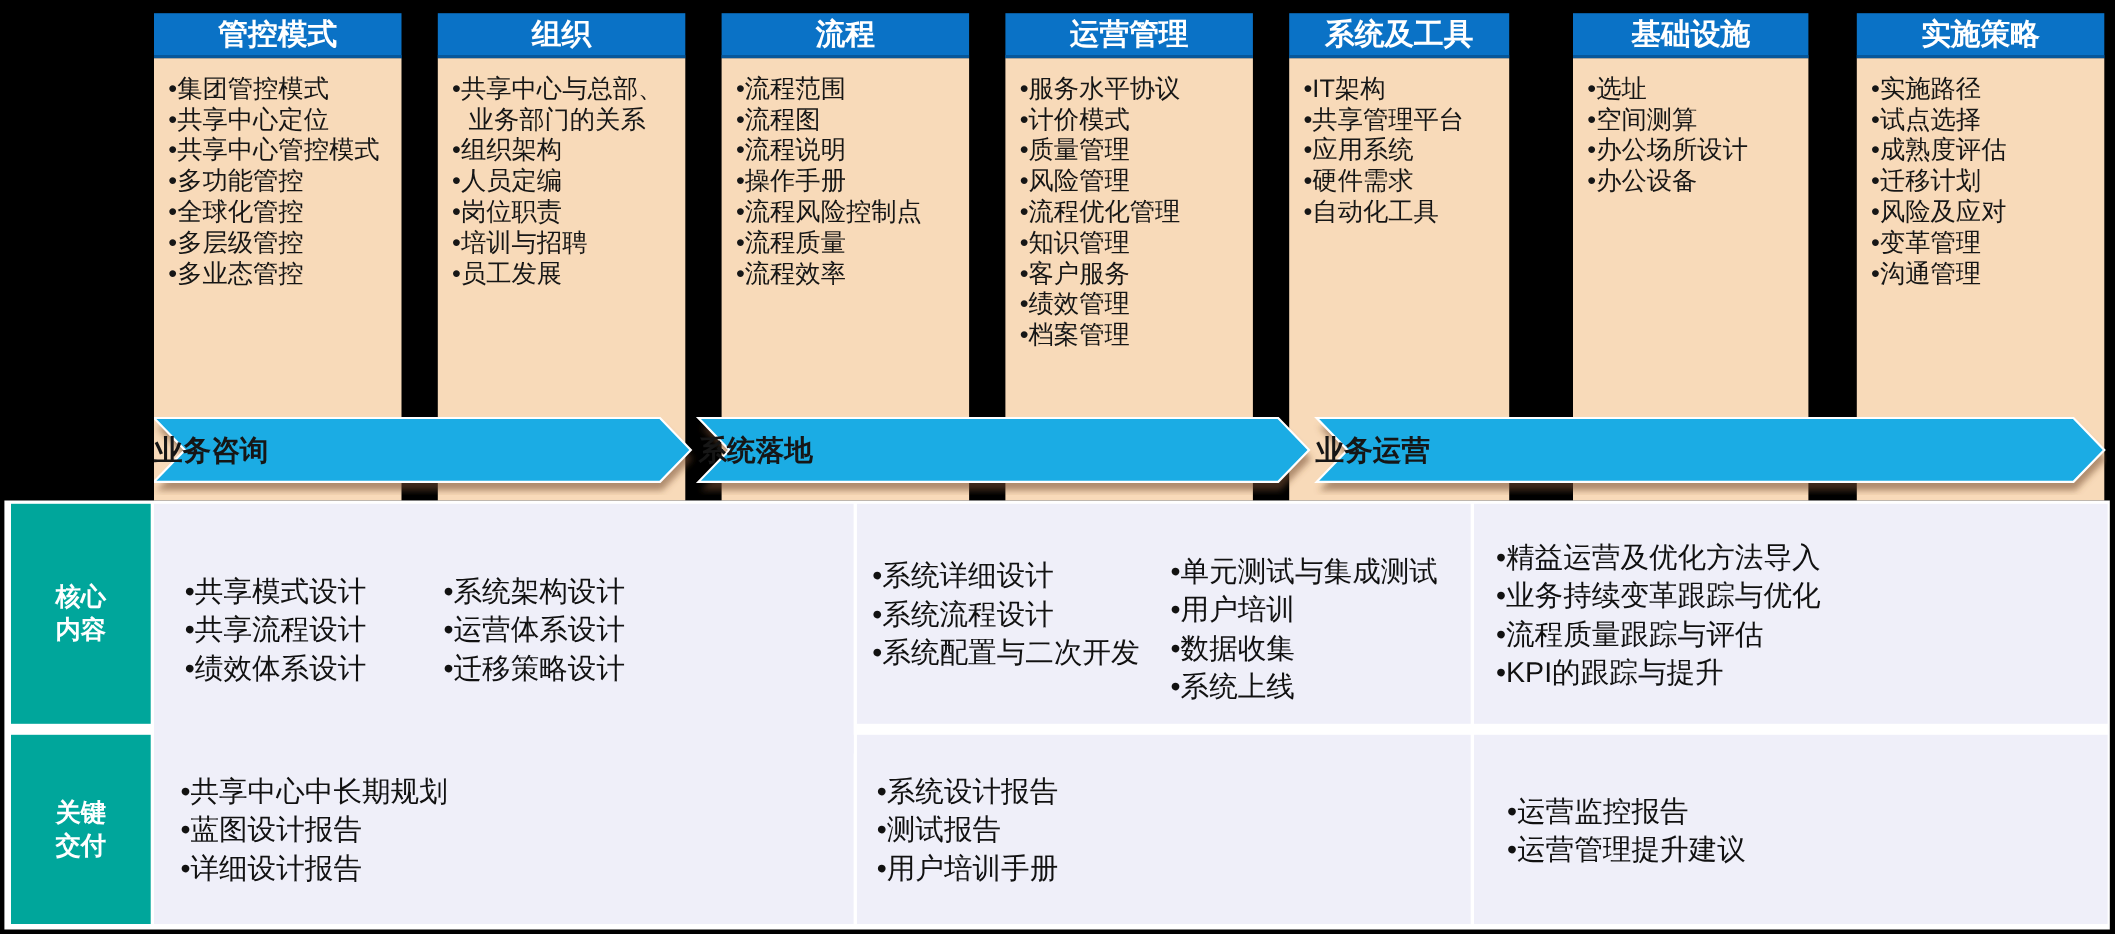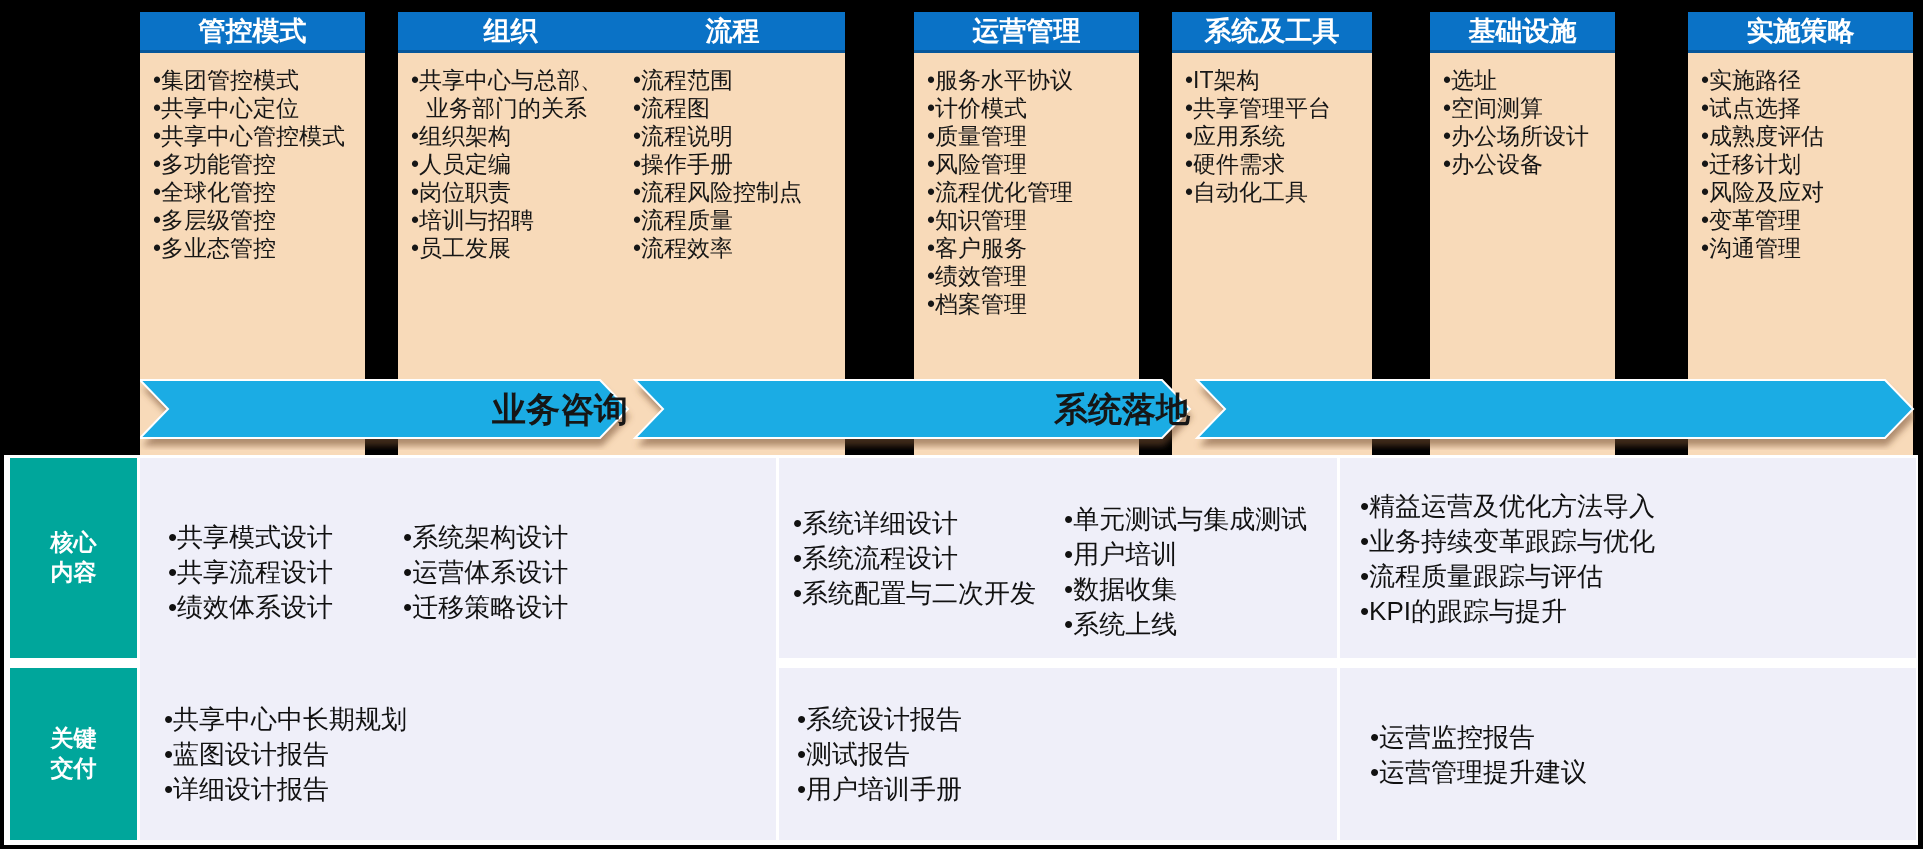--- a/index.html
+++ b/index.html
@@ -6,22 +6,22 @@
   .stage{position:relative;width:1923px;height:849px;background:#000;overflow:hidden;
          font-family:"Liberation Sans","DejaVu Sans",sans-serif;}
   
   .pillar-column{position:absolute;top:12px;height:443px;width:225px;display:flex;flex-direction:column;}
   .pillar-header{flex:none;height:38px;line-height:38px;text-align:center;color:#fff;
                  font-size:27px;font-weight:bold;background:#0A72C6;border-bottom:3px solid #07579A;}
   .pillar-body{flex:1;background:#F8DAB9;padding:13px 8px 0 13px;}
   .pillar-item{font-size:23px;line-height:28px;color:#161616;padding-left:15px;text-indent:-15px;}
   
   .phase-arrows{position:absolute;left:140px;top:376px;width:1775px;height:74px;}
-  .phase-label{position:absolute;top:380px;height:50px;line-height:58px;text-align:right;
-               font-size:34px;font-weight:bold;color:#161616;pointer-events:none;}
+  .phase-label{position:absolute;top:380px;height:50px;line-height:58px;text-align:left;
+               font-size:26px;font-weight:bold;color:#161616;pointer-events:none;}
   
   .panel-backing{position:absolute;left:4px;top:455px;width:1914px;height:390px;background:#fff;}
   .row-label{position:absolute;left:10px;width:127px;background:#00A69B;color:#fff;
              display:flex;align-items:center;justify-content:center;text-align:left;
              font-size:23px;font-weight:bold;line-height:1.3;white-space:pre-line;}
   .summary-cell{position:absolute;background:#EFEFF9;display:flex;align-items:center;}
   .bullet-list{flex:none;}
   .bullet-item{font-size:26px;line-height:34px;margin:1px 0;color:#111;
                padding-left:16px;text-indent:-16px;white-space:nowrap;}
 </style>
@@ -46,21 +46,21 @@
         <div class="pillar-header">组织</div>
         <div class="pillar-body">
           <div class="pillar-item">•共享中心与总部、业务部门的关系</div>
           <div class="pillar-item">•组织架构</div>
           <div class="pillar-item">•人员定编</div>
           <div class="pillar-item">•岗位职责</div>
           <div class="pillar-item">•培训与招聘</div>
           <div class="pillar-item">•员工发展</div>
         </div>
       </div>
-      <div class="pillar-column" style="left: 620px; width: 225px; border-radius: 24px;">
+      <div class="pillar-column" style="left: 656px; width: 225px; border-radius: 24px;">
         <div class="pillar-header">流程</div>
         <div class="pillar-body">
           <div class="pillar-item">•流程范围</div>
           <div class="pillar-item">•流程图</div>
           <div class="pillar-item">•流程说明</div>
           <div class="pillar-item">•操作手册</div>
           <div class="pillar-item">•流程风险控制点</div>
           <div class="pillar-item">•流程质量</div>
           <div class="pillar-item">•流程效率</div>
         </div>
@@ -82,21 +82,21 @@
       <div class="pillar-column" style="left: 1172px; width: 200px;">
         <div class="pillar-header">系统及工具</div>
         <div class="pillar-body">
           <div class="pillar-item">•IT架构</div>
           <div class="pillar-item">•共享管理平台</div>
           <div class="pillar-item">•应用系统</div>
           <div class="pillar-item">•硬件需求</div>
           <div class="pillar-item">•自动化工具</div>
         </div>
       </div>
-      <div class="pillar-column" style="left: 1430px; width: 185px;">
+      <div class="pillar-column" style="left: 1430px; width: 214px;">
         <div class="pillar-header">基础设施</div>
         <div class="pillar-body">
           <div class="pillar-item">•选址</div>
           <div class="pillar-item">•空间测算</div>
           <div class="pillar-item">•办公场所设计</div>
           <div class="pillar-item">•办公设备</div>
         </div>
       </div>
       <div class="pillar-column" style="left: 1688px; width: 225px;">
         <div class="pillar-header">实施策略</div>
@@ -120,20 +120,21 @@
       </defs>
       <polygon points="0,4 460,4 488,33 460,62 0,62 28,33" transform="translate(2,8)" fill="rgba(115,75,45,0.55)" filter="url(#soft)"></polygon>
       <polygon points="0,4 460,4 488,33 460,62 0,62 28,33" fill="#1BACE4" stroke="#ffffff" stroke-width="2"></polygon>
       <polygon points="495,4 1022,4 1050,33 1022,62 495,62 523,33" transform="translate(2,8)" fill="rgba(115,75,45,0.55)" filter="url(#soft)"></polygon>
       <polygon points="495,4 1022,4 1050,33 1022,62 495,62 523,33" fill="#1BACE4" stroke="#ffffff" stroke-width="2"></polygon>
       <polygon points="1057,4 1745,4 1773,33 1745,62 1057,62 1085,33" transform="translate(2,8)" fill="rgba(115,75,45,0.55)" filter="url(#soft)"></polygon>
       <polygon points="1057,4 1745,4 1773,33 1745,62 1057,62 1085,33" fill="#1BACE4" stroke="#ffffff" stroke-width="2"></polygon>
     </svg>
   <div class="phase-label" style="left:140px;width:488px;">业务咨询</div>
   <div class="phase-label" style="left:635px;width:555px;">系统落地</div>
+  <div class="phase-label" style="left:1196px;width:717px;">业务运营</div>
 
   <div class="panel-backing"></div>
   <div class="row-label" style="top:458px;height:200px;">核心
 内容</div>
   <div class="row-label" style="top:668px;height:172px;">关键
 交付</div>
   <div id="cells">
       <div class="summary-cell" style="left: 140px; width: 636px; top: 458px; height: 227px;">
         <div class="bullet-list" style="margin-left: 28px;">
           <div class="bullet-item">•共享模式设计</div>

